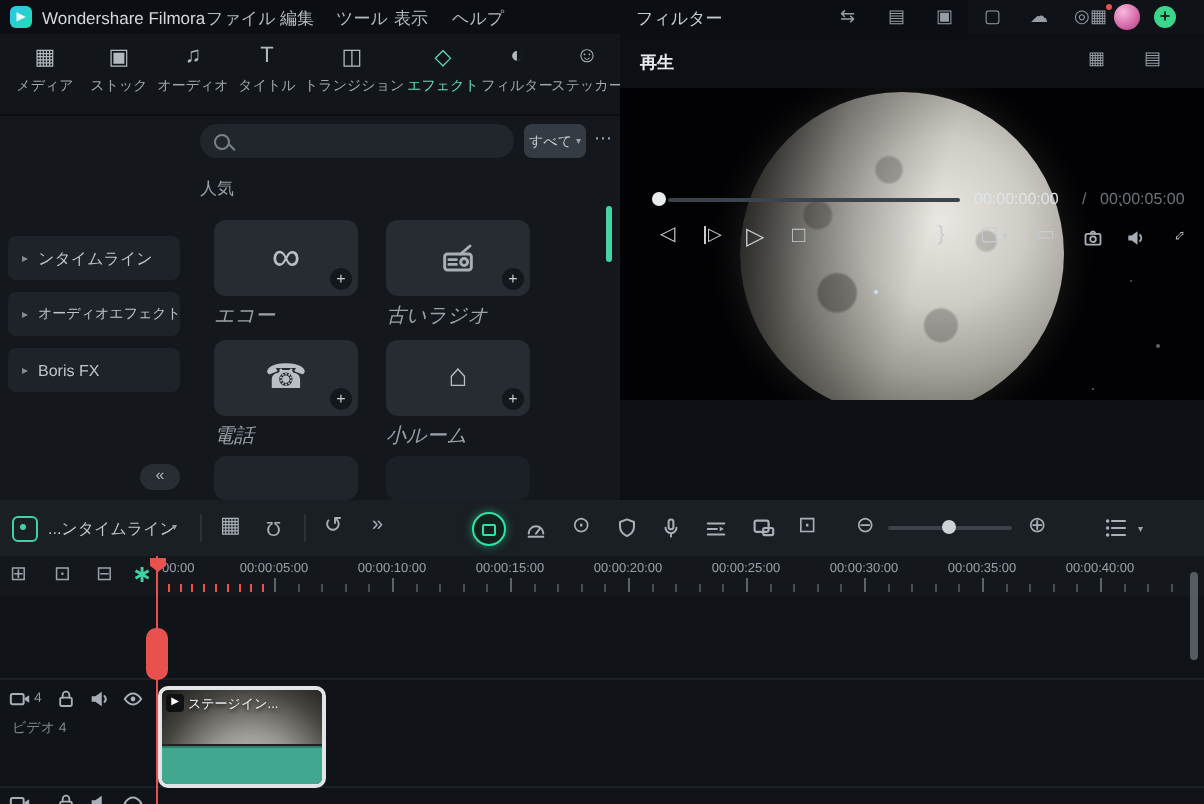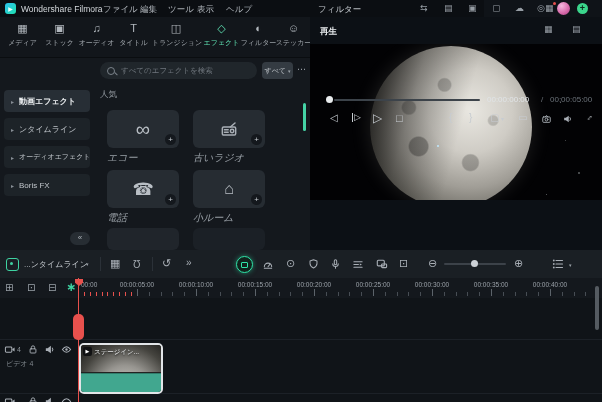--- a/index.html
+++ b/index.html
@@ -194,41 +194,36 @@
       <div class="tab" style="left:240px">
           <div class="tic">◐</div>
           <div class="tlb">フィルター</div>
         </div>
       <div class="tab" style="left:275px">
           <div class="tic">☺</div>
           <div class="tlb">ステッカー</div>
         </div>
     </div>
 
-    <div class="sideitem active" style="top:73px">
-      <span class="caret">▸</span>
-      <span class="slb">動画エフェクト</span>
-      </div>
     <div class="sideitem" style="top:101px">
       <span class="caret">▸</span>
       <span class="slb">ンタイムライン</span>
       </div>
     <div class="sideitem" style="top:129px">
       <span class="caret">▸</span>
       <span class="slb" style="font-size:7px">オーディオエフェクト</span>
       </div>
     <div class="sideitem" style="top:157px">
       <span class="caret">▸</span>
       <span class="slb">Boris FX</span>
       </div>
     <div class="collapsebtn">«</div>
 
     <div class="searchbox">
       <span class="search-glass"></span>
-      <input placeholder="すべてのエフェクトを検索" style="">
     </div>
     <div class="filterbtn">
       <span>すべて</span>
       <span style="font-size:5px;color:#9aa1a8">▾</span>
     </div>
     <span class="morebtn">⋯</span>
     <span class="secttitle">人気</span>
 
     <div class="card" style="left:107px;top:93px">
       <div class="cic" style="font-size:20px">∞</div>

